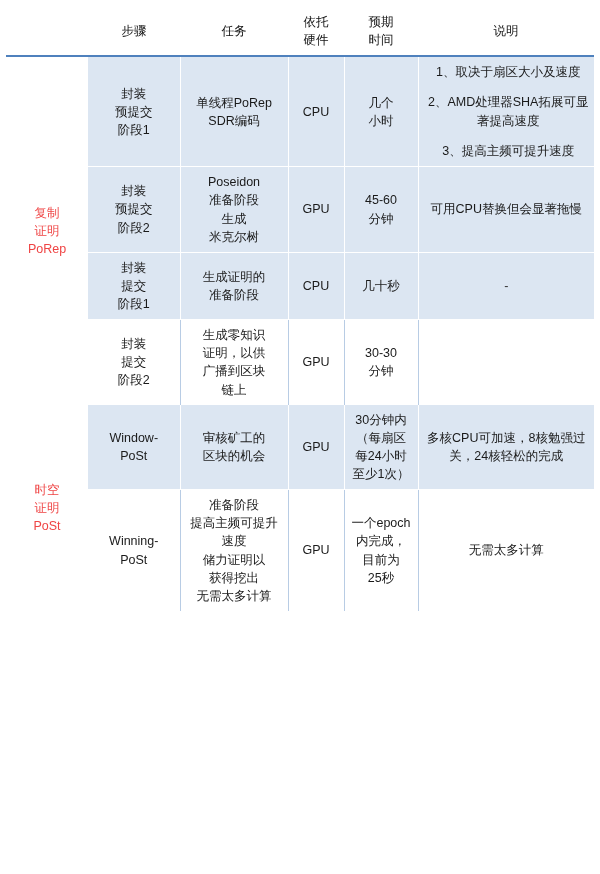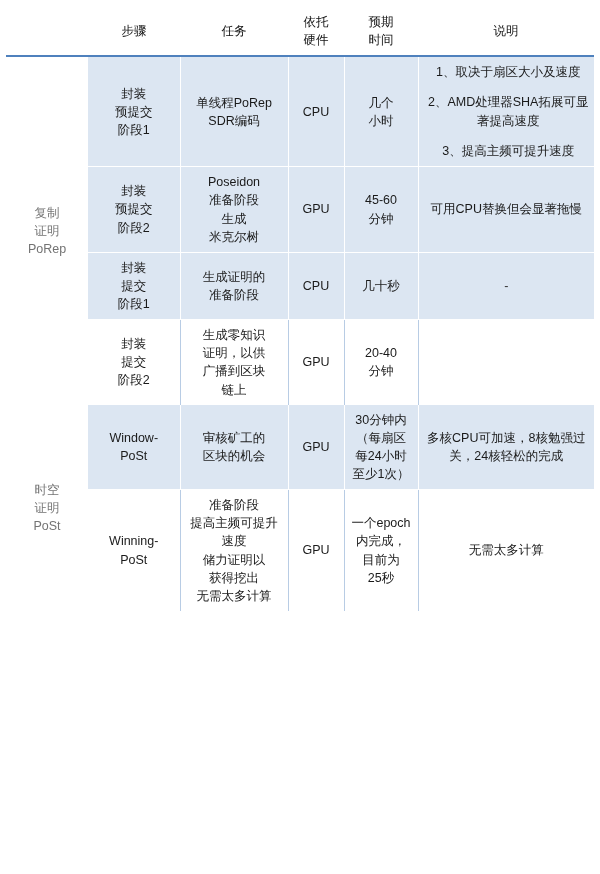--- a/index.html
+++ b/index.html
@@ -54,21 +54,21 @@
   }
   .hdr-row {
     border-bottom: 2.5px solid #4f81bd;
   }
 
   
   td.group {
     font-size: 14.5px;
     font-weight: bold;
     background: #ffffff;
-    color: #737373;
+    color: #ef4444;
     border-right: 1px solid #b8cce4;
   }
 
   
   td.shade {
     background: #dce6f2;
   }
   td.plain {
     background: #ffffff;
   }
@@ -212,21 +212,21 @@
           <div>阶段2</div>
         </td>
         <td class="plain vsep">
           <div>生成零知识</div>
           <div>证明，以供</div>
           <div>广播到区块</div>
           <div>链上</div>
         </td>
         <td class="plain vsep">GPU</td>
         <td class="plain vsep">
-          <div>20-40</div>
+          <div>30-30</div>
           <div>分钟</div>
         </td>
         <td class="plain"></td>
       </tr>
 
       <tr class="subrow">
         <td class="group" rowspan="2">
           <div>时空</div>
           <div>证明</div>
           <div>PoSt</div>

